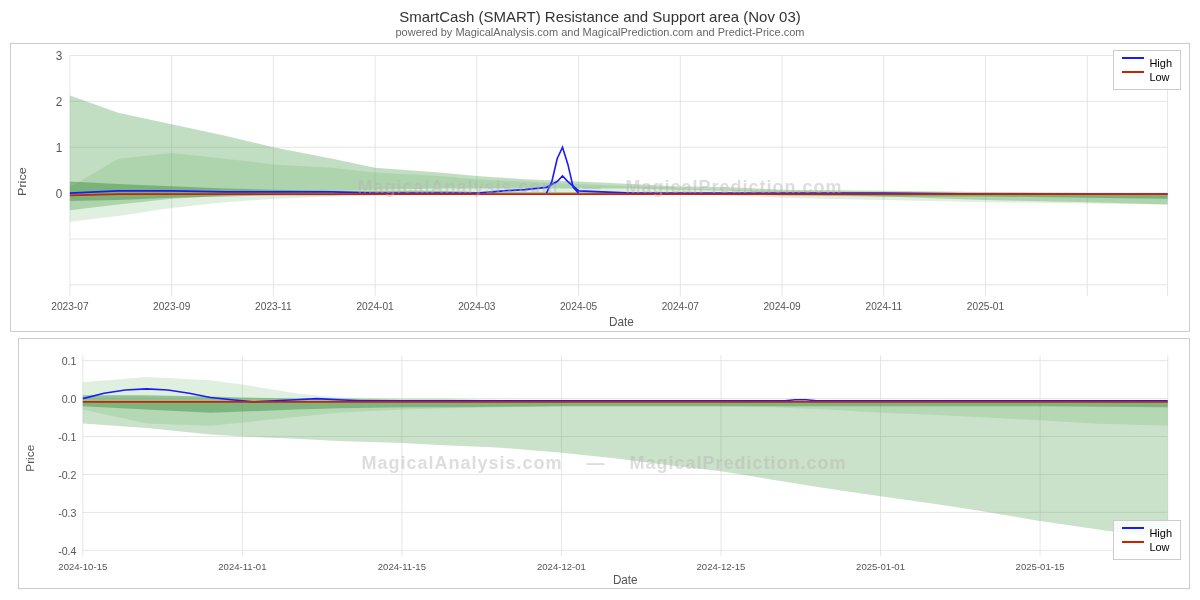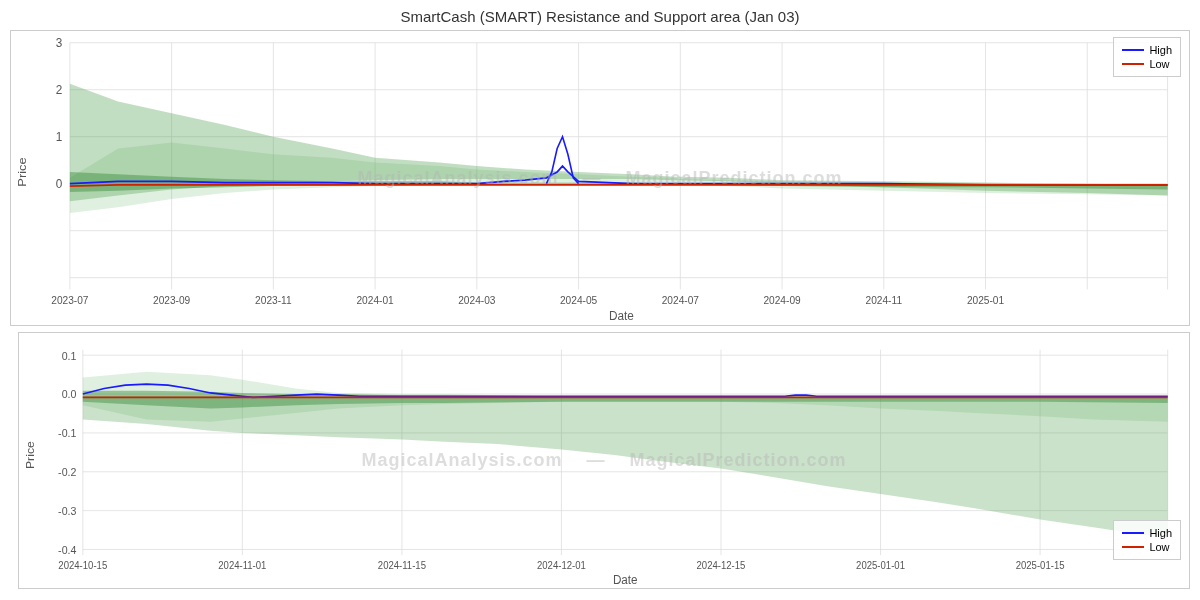--- a/index.html
+++ b/index.html
@@ -64,37 +64,37 @@
       position: absolute;
       top: 6px;
       right: 8px;
       background: rgba(255,255,255,0.85);
       border: 1px solid #ccc;
       padding: 4px 8px;
       font-size: 11px;
     }
     .legend-item {
       display: flex;
-      align-items: center;
       gap: 5px;
       margin: 2px 0;
     }
     .legend-line {
       width: 22px;
       height: 2px;
     }
     .legend-line.blue { background: #1a1aff; }
     .legend-line.red { background: #cc2200; }
   </style>
 </head>
 <body>
 
 <div class="main-container">
   <div class="title-section">
-    <div class="main-title">SmartCash (SMART) Resistance and Support area (Jan 03)</div>
+    <div class="main-title">SmartCash (SMART) Resistance and Support area (Nov 03)</div>
+    <div class="subtitle">powered by MagicalAnalysis.com and MagicalPrediction.com and Predict-Price.com</div>
   </div>
 
   <div class="charts-wrapper">
 
     <div class="chart-container" style="flex: 1.15;">
       <svg class="chart-svg" viewBox="0 0 1100 250" preserveAspectRatio="none">
 
         <line x1="55" y1="10" x2="1080" y2="10" stroke="#ddd" stroke-width="0.7"></line>
         <line x1="55" y1="50" x2="1080" y2="50" stroke="#ddd" stroke-width="0.7"></line>
         <line x1="55" y1="90" x2="1080" y2="90" stroke="#ddd" stroke-width="0.7"></line>

